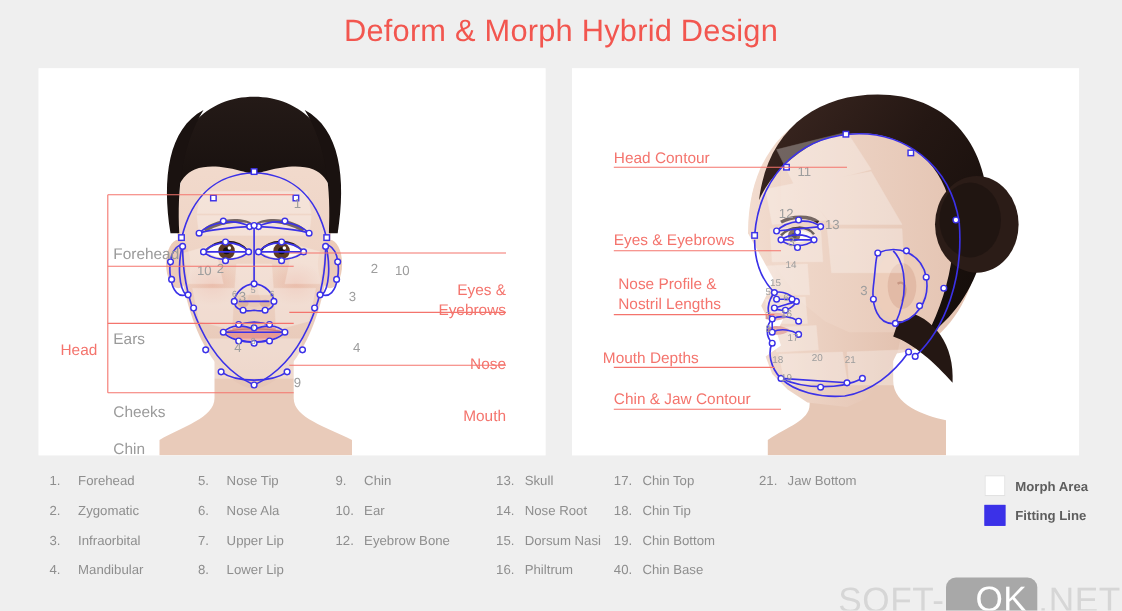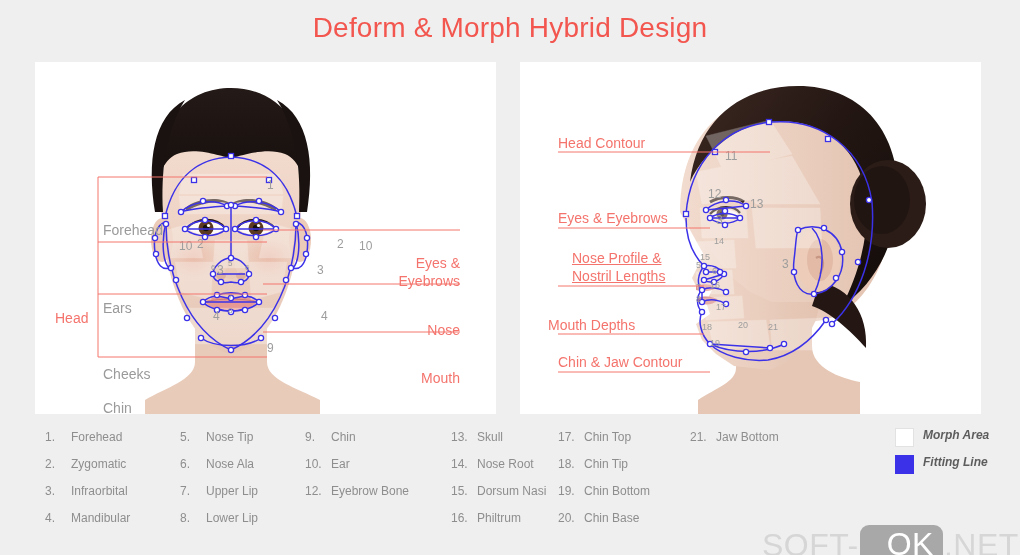--- a/index.html
+++ b/index.html
@@ -41,21 +41,21 @@
   
   .legend { position: absolute; left: 35px; top: 430px; width: 860px; }
   .legend-col { position: absolute; top: 0; }
   .legend-item {
     position: relative; height: 27px; font-size: 12px; color: #8e8e8e;
     white-space: nowrap;
   }
   .legend-item .num { display: inline-block; width: 26px; }
 
   .keys { position: absolute; left: 895px; top: 428px; width: 120px; }
-  .key-row { display: flex; align-items: flex-start; height: 27px; font-style: italic; }
+  .key-row { display: flex; align-items: center; height: 27px; }
   .key-sw {
     width: 19px; height: 19px; margin-right: 9px; flex: 0 0 auto;
     border: 1px solid #e2e2e2;
   }
   .key-label { font-size: 12px; color: #5d5d5d; font-weight: bold; }
 
   
   .wm {
     position: absolute; left: 762px; top: 505px;
     display: flex; align-items: center;
@@ -461,21 +461,21 @@
         <path d="M38,90 L250,90"></path>
         <path d="M38,166 L190,166"></path>
         <path d="M38,224 L184,224"></path>
         <path d="M38,272 L184,272"></path>
         <path d="M38,310 L190,310"></path>
       </g>
     </svg>
 
     <span class="ann ann-red" style="left:38px; top:73px;">Head Contour</span>
     <span class="ann ann-red" style="left:38px; top:148px;">Eyes &amp; Eyebrows</span>
-    <span class="ann ann-red" style="left:52px; top:188px;text-decoration:underline;">Nose Profile &amp;
+    <span class="ann ann-red" style="left:42px; top:188px;">Nose Profile &amp;
 Nostril Lengths</span>
     <span class="ann ann-red" style="left:28px; top:255px;">Mouth Depths</span>
     <span class="ann ann-red" style="left:38px; top:292px;">Chin &amp; Jaw Contour</span>
   </div>
 
   <div class="legend">
 
     <div class="legend-col" style="left:10px;">
       <div class="legend-item"><span class="num">1.</span><span>Forehead</span></div>
       <div class="legend-item"><span class="num">2.</span><span>Zygomatic</span></div>
@@ -500,21 +500,21 @@
       <div class="legend-item"><span class="num">13.</span><span>Skull</span></div>
       <div class="legend-item"><span class="num">14.</span><span>Nose Root</span></div>
       <div class="legend-item"><span class="num">15.</span><span>Dorsum Nasi</span></div>
       <div class="legend-item"><span class="num">16.</span><span>Philtrum</span></div>
     </div>
 
     <div class="legend-col" style="left:523px;">
       <div class="legend-item"><span class="num">17.</span><span>Chin Top</span></div>
       <div class="legend-item"><span class="num">18.</span><span>Chin Tip</span></div>
       <div class="legend-item"><span class="num">19.</span><span>Chin Bottom</span></div>
-      <div class="legend-item"><span class="num">20.</span><span>Chin Base</span></div>
+      <div class="legend-item"><span class="num">40.</span><span>Chin Base</span></div>
     </div>
 
     <div class="legend-col" style="left:655px;">
       <div class="legend-item"><span class="num">21.</span><span>Jaw Bottom</span></div>
     </div>
   </div>
 
   <div class="keys">
     <div class="key-row">
       <span class="key-sw" style="background:#ffffff;"></span>

